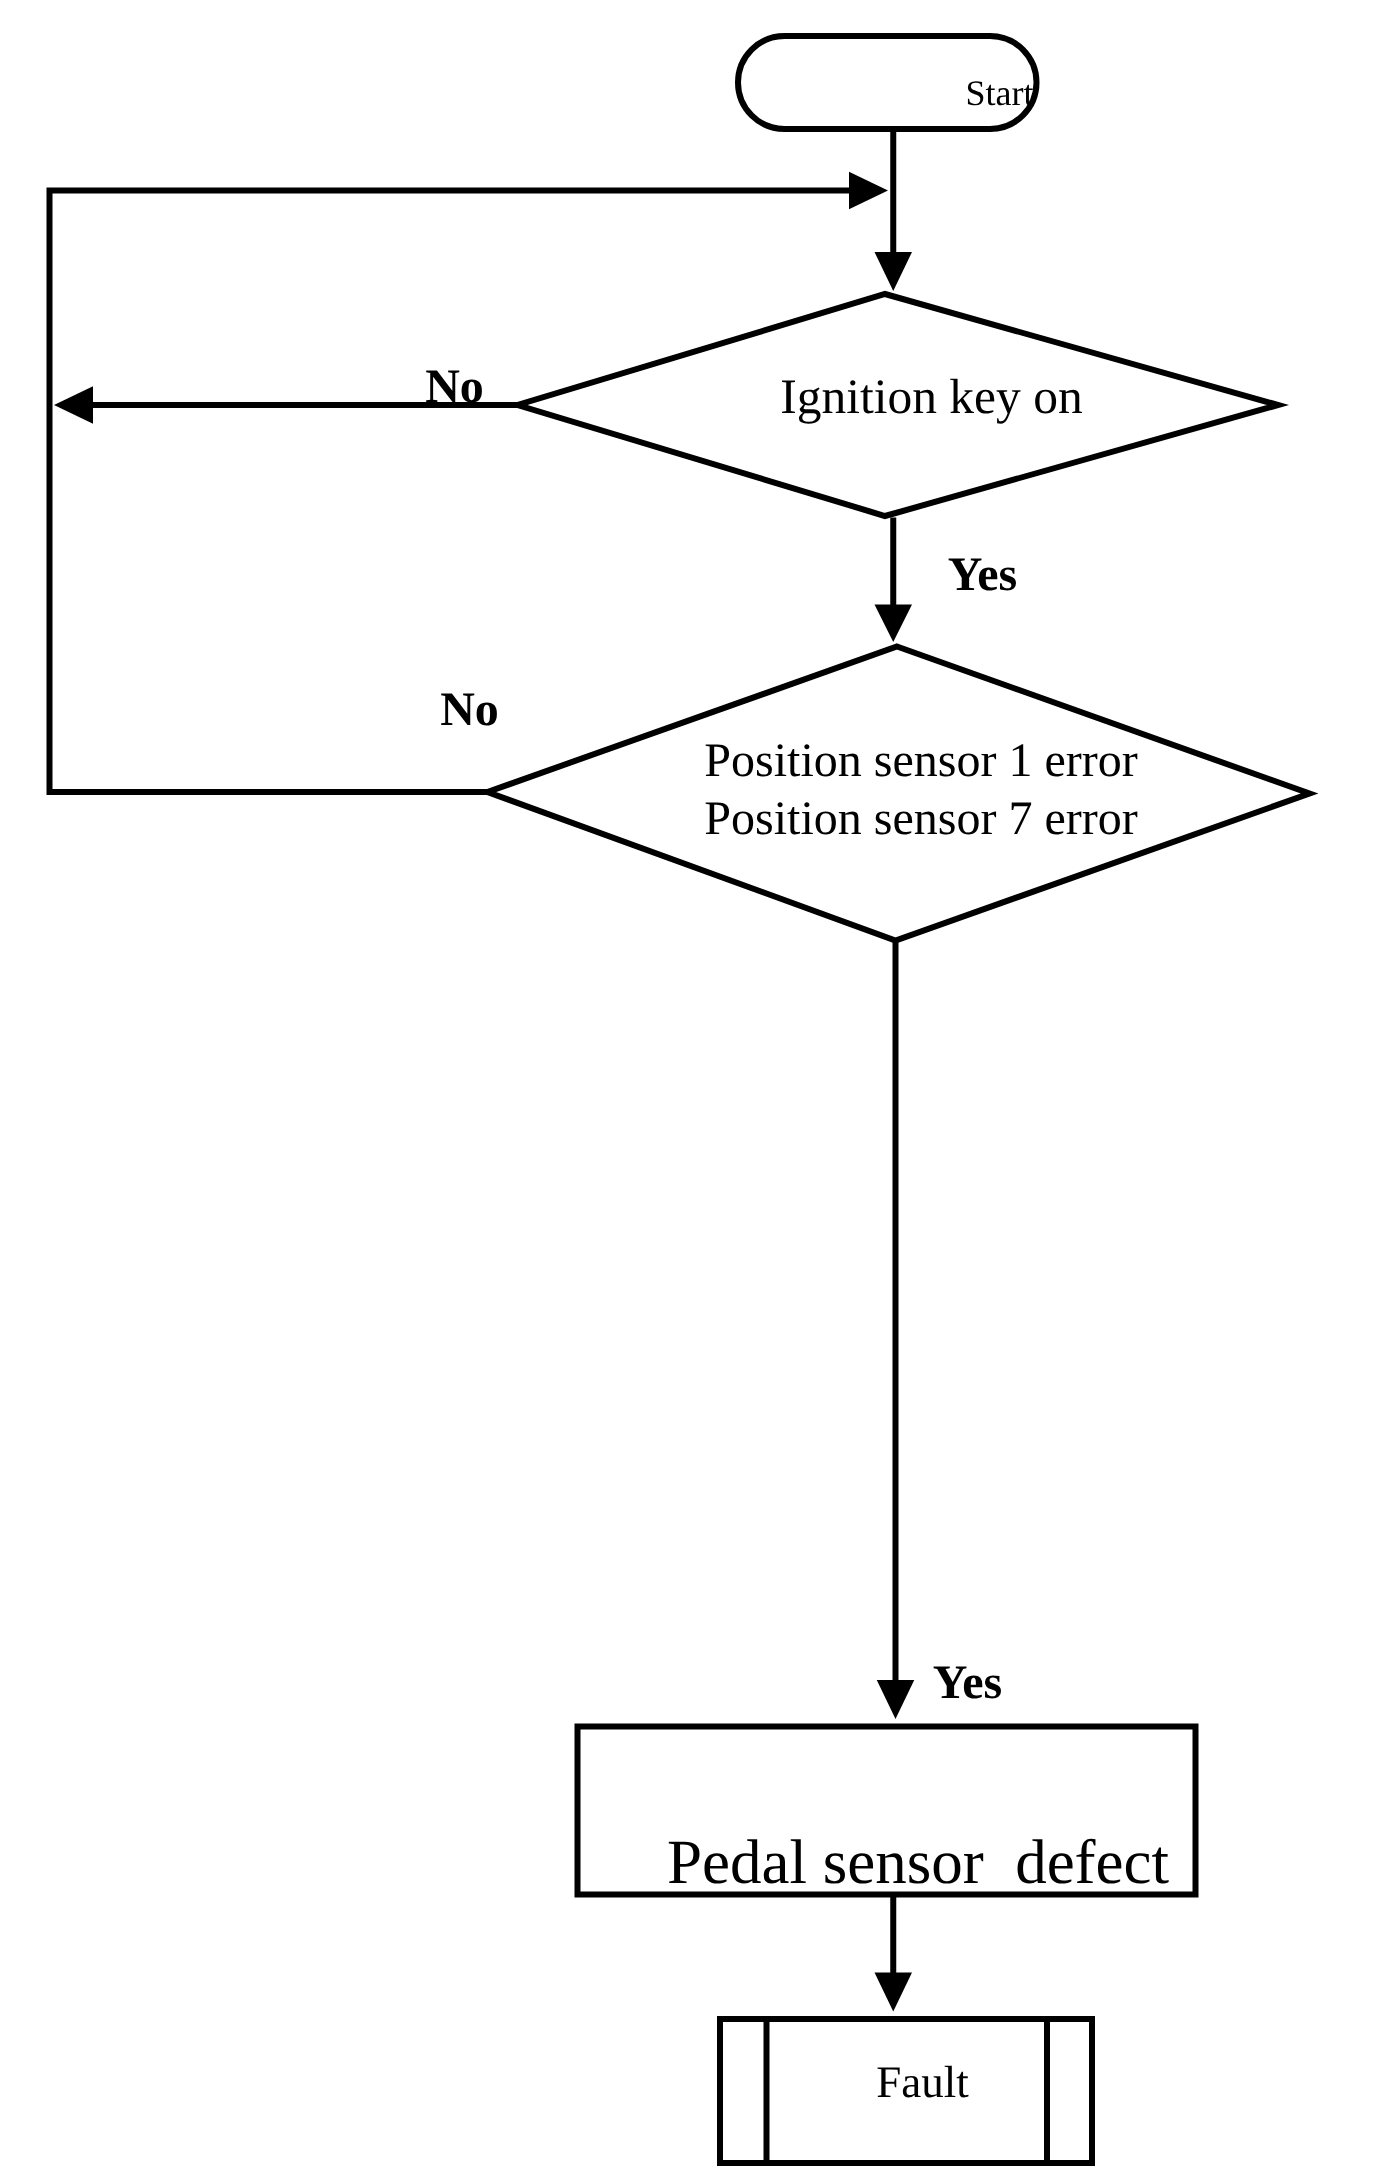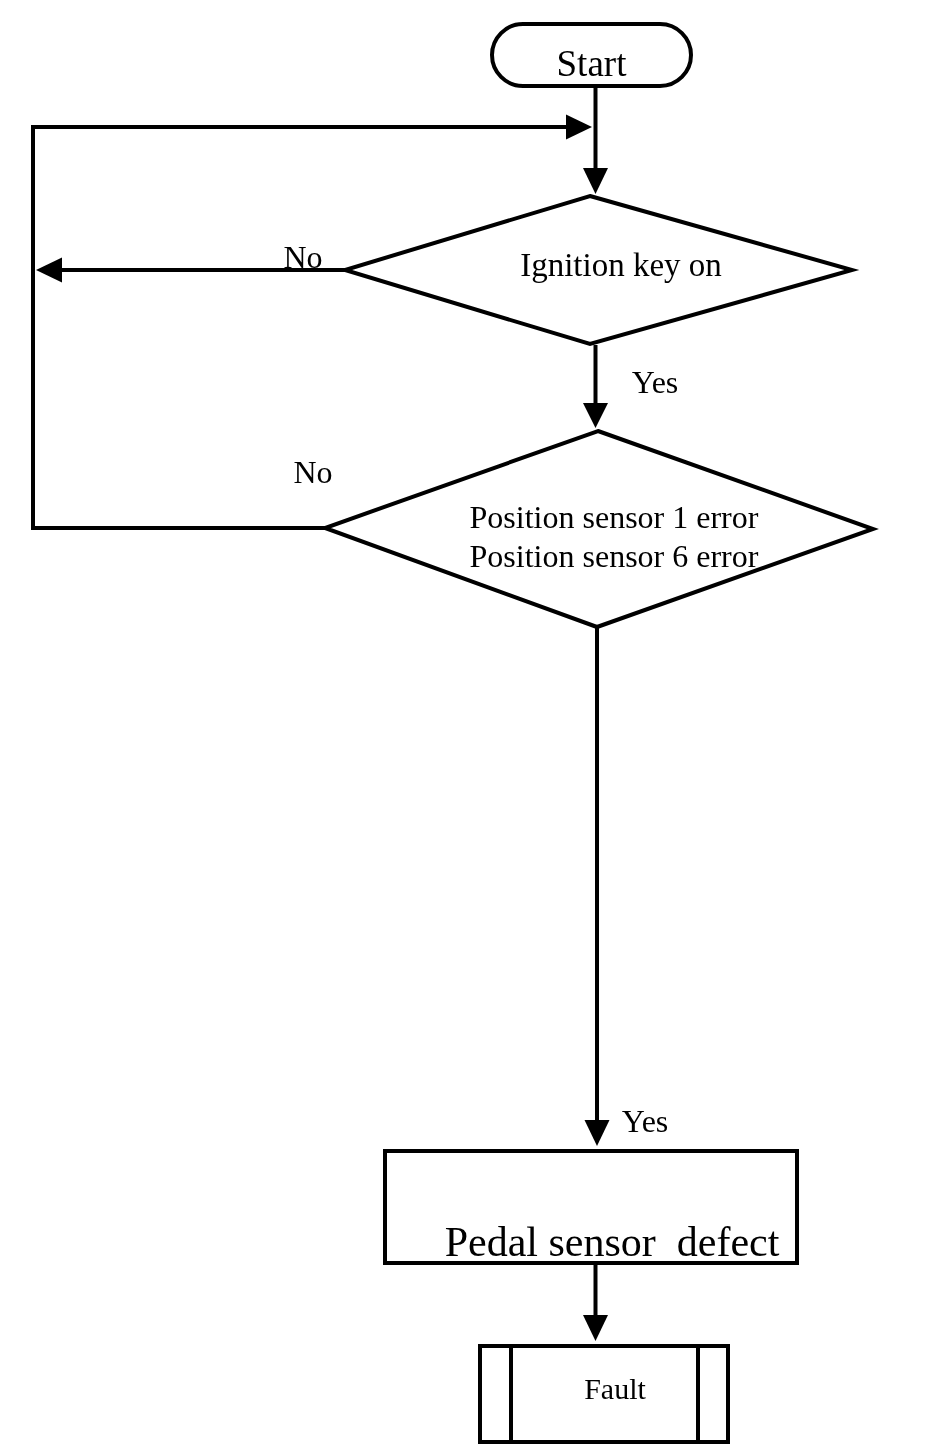--- a/index.html
+++ b/index.html
@@ -7,39 +7,39 @@
     position:relative;width:928px;height:1456px;background:#ffffff;
     font-family:"Liberation Serif",serif;color:#000;overflow:hidden;
   }
   svg.wires{position:absolute;left:0;top:0;width:928px;height:1456px;}
   svg.wires line, svg.wires path{stroke:#000;stroke-width:4;fill:none;}
   svg.wires polygon.head{fill:#000;stroke:none;}
   svg.wires polygon.diamond{fill:#ffffff;stroke:#000;stroke-width:4;}
   .node{position:absolute;box-sizing:border-box;border:4px solid #000;background:transparent;}
   .node-start{
     left:490px;top:22px;width:203px;height:66px;border-radius:33px;
-    display:flex;align-items:center;justify-content:center;
-    padding-top:16px;font-size:37px;
+    display:flex;align-items:center;justify-content:flex-end;
+    padding-top:16px;font-size:24px;
   }
   .node-pedal{
     left:383px;top:1149px;width:416px;height:116px;
     font-size:42px;text-align:center;padding-top:17px;white-space:pre;
   }
   .node-fault{
     left:478px;top:1344px;width:252px;height:100px;
     font-size:30px;line-height:30px;text-align:center;
     padding-top:26px;padding-left:22px;box-sizing:border-box;
   }
   .node-fault .bar{position:absolute;top:0;bottom:0;width:4px;background:#000;}
   .bar-left{left:27px;}
   .bar-right{right:26px;}
   .dtext{position:absolute;text-align:center;}
   .dtext-1{left:371px;top:247px;width:500px;font-size:33px;line-height:36px;text-align:center;}
-  .dtext-2{left:336px;top:487px;width:556px;font-size:32px;line-height:39px;margin-top:11px;}
-  .edge-label{position:absolute;font-size:32px;line-height:32px;text-align:center;}
+  .dtext-2{left:336px;top:487px;width:556px;font-size:32px;line-height:39px;}
+  .edge-label{position:absolute;font-size:32px;line-height:32px;text-align:center;font-weight:bold;}
   .lbl-no1{left:270px;top:241px;width:66px;}
   .lbl-no2{left:280px;top:456px;width:66px;}
   .lbl-yes1{left:619px;top:366px;width:72px;}
   .lbl-yes2{left:610px;top:1105px;width:70px;}
 </style>
 </head>
 <body>
 
 <div class="canvas">
 
@@ -80,21 +80,21 @@
   </svg>
 
   <div class="node node-start">
     <span>Start</span>
   </div>
 
   <div class="dtext dtext-1">Ignition key on</div>
 
   <div class="dtext dtext-2">
     <div>Position sensor 1 error</div>
-    <div>Position sensor 6 error</div>
+    <div>Position sensor 7 error</div>
   </div>
 
   <div class="node node-pedal">
     <span>Pedal sensor  defect</span>
   </div>
 
   <div class="node node-fault">
     <div class="bar bar-left"></div>
     <div class="bar bar-right"></div>
     <div>Fault</div>

